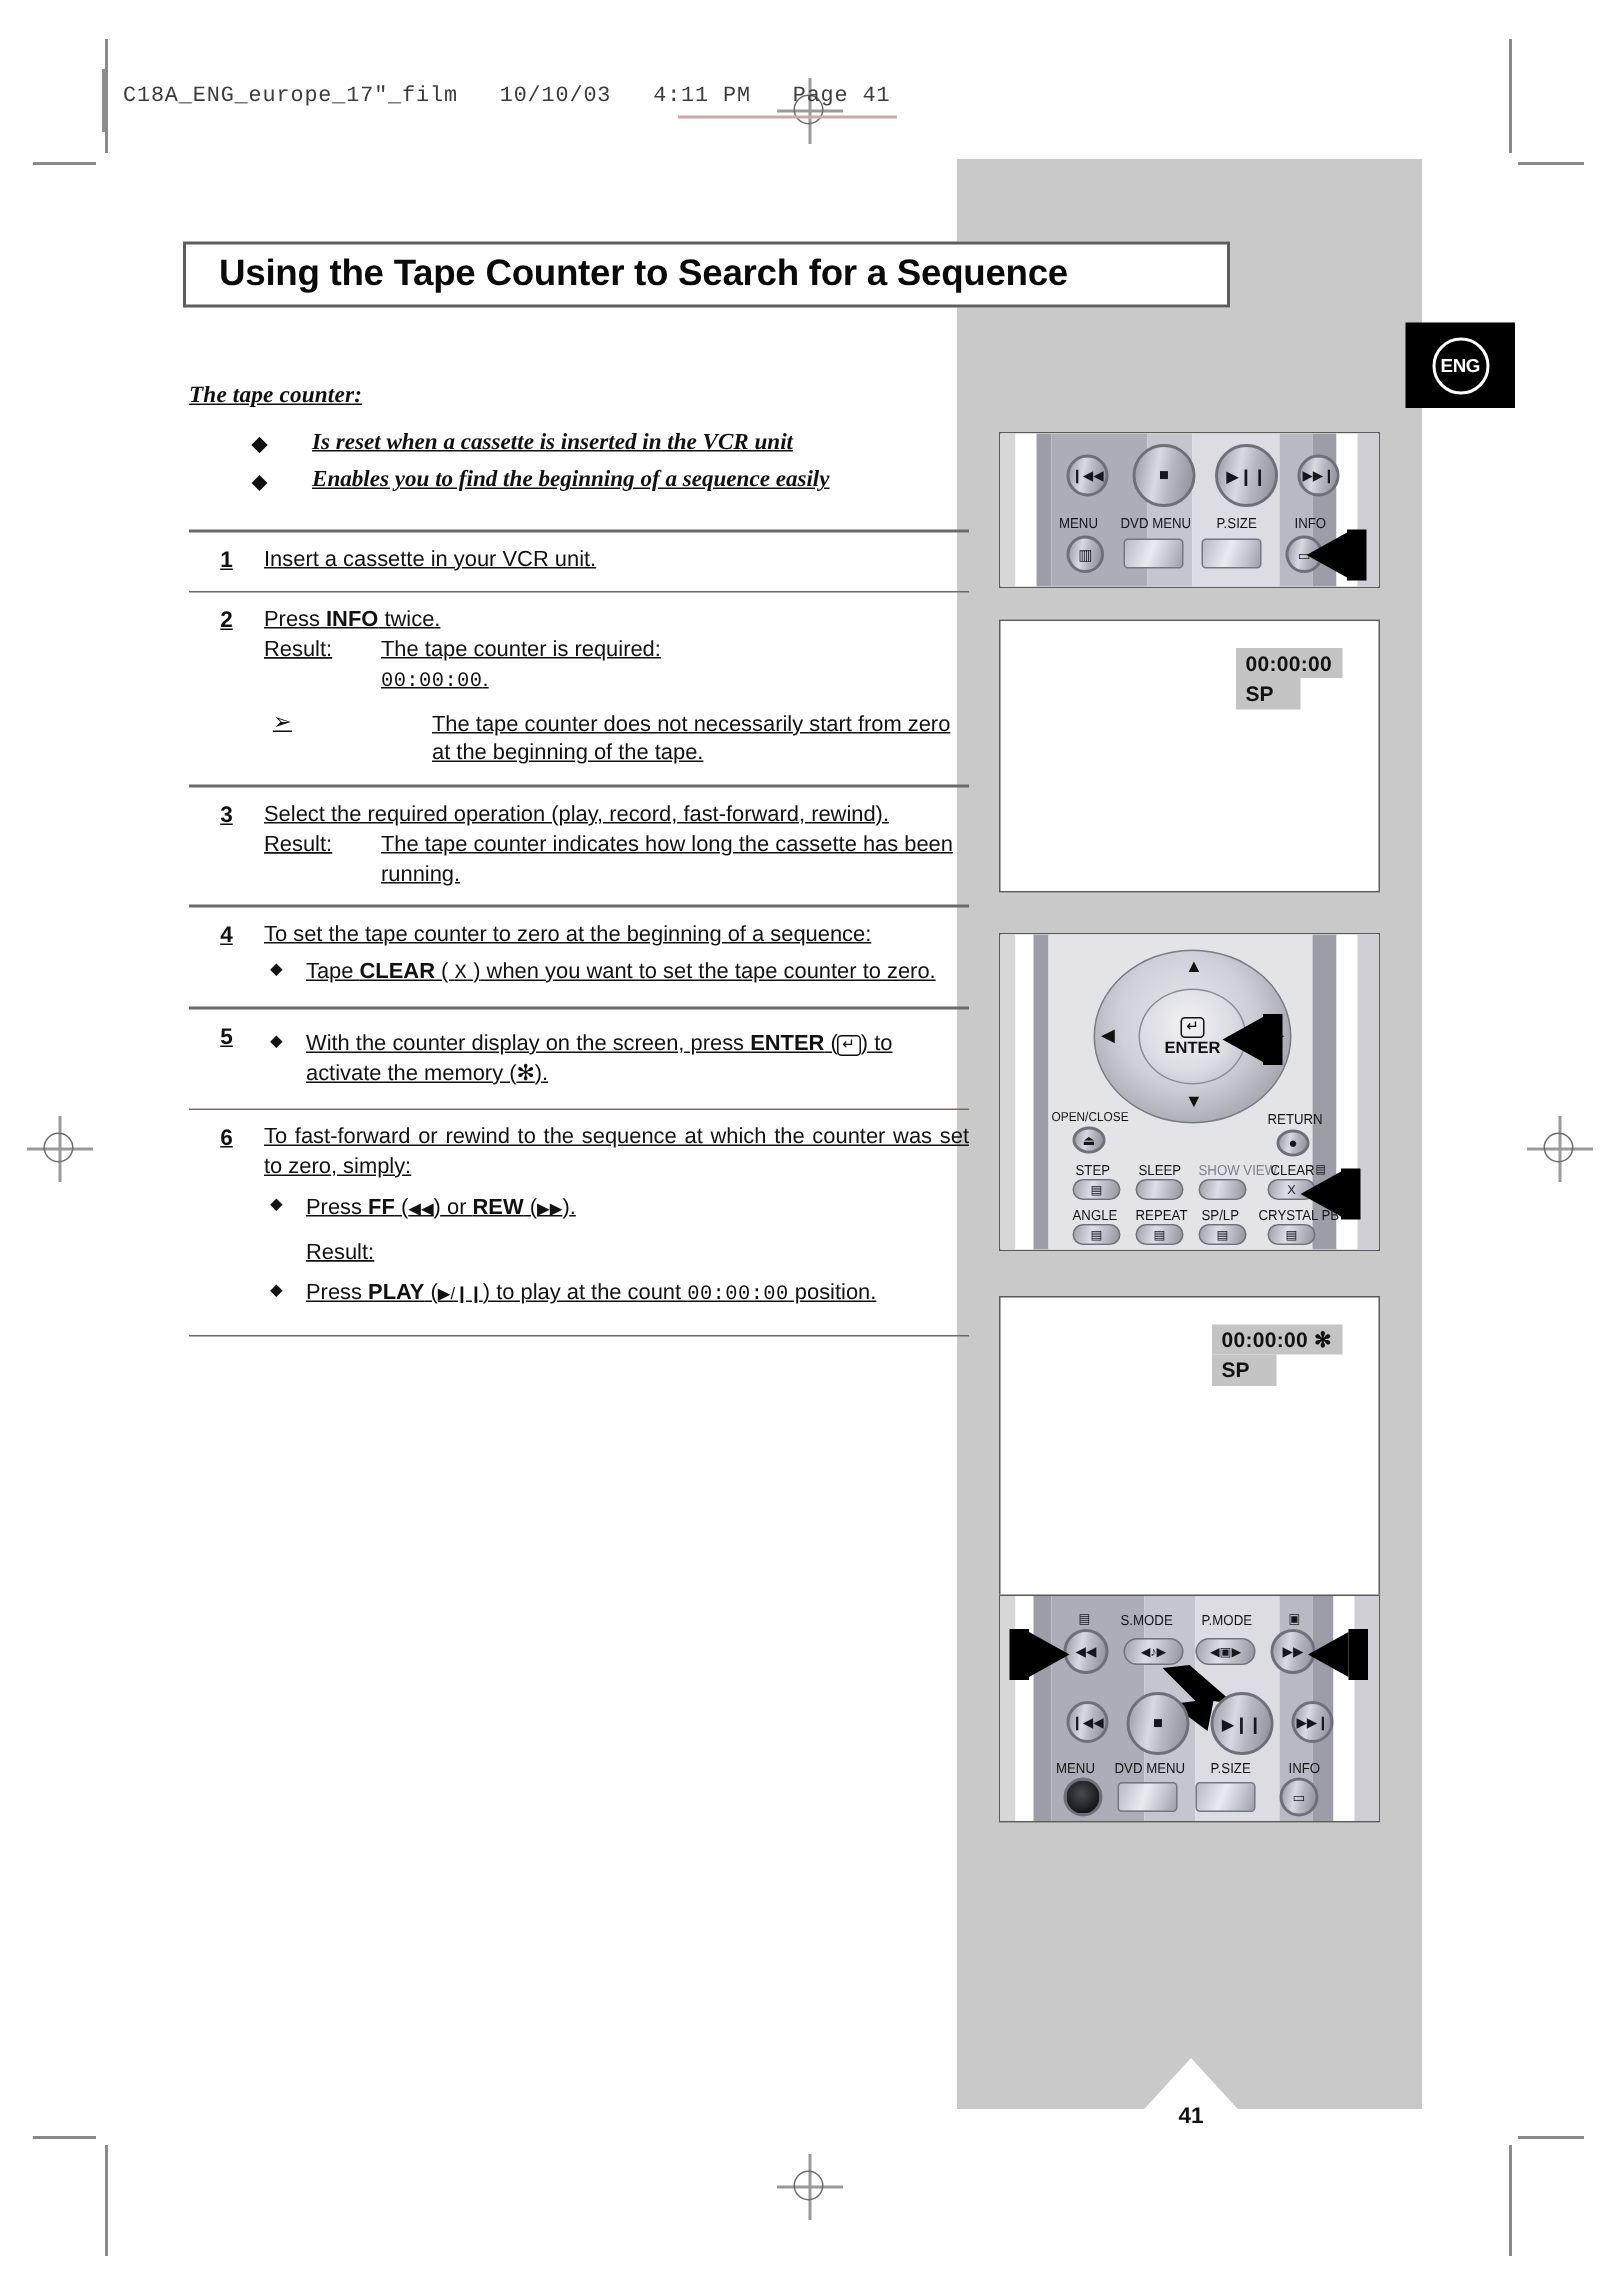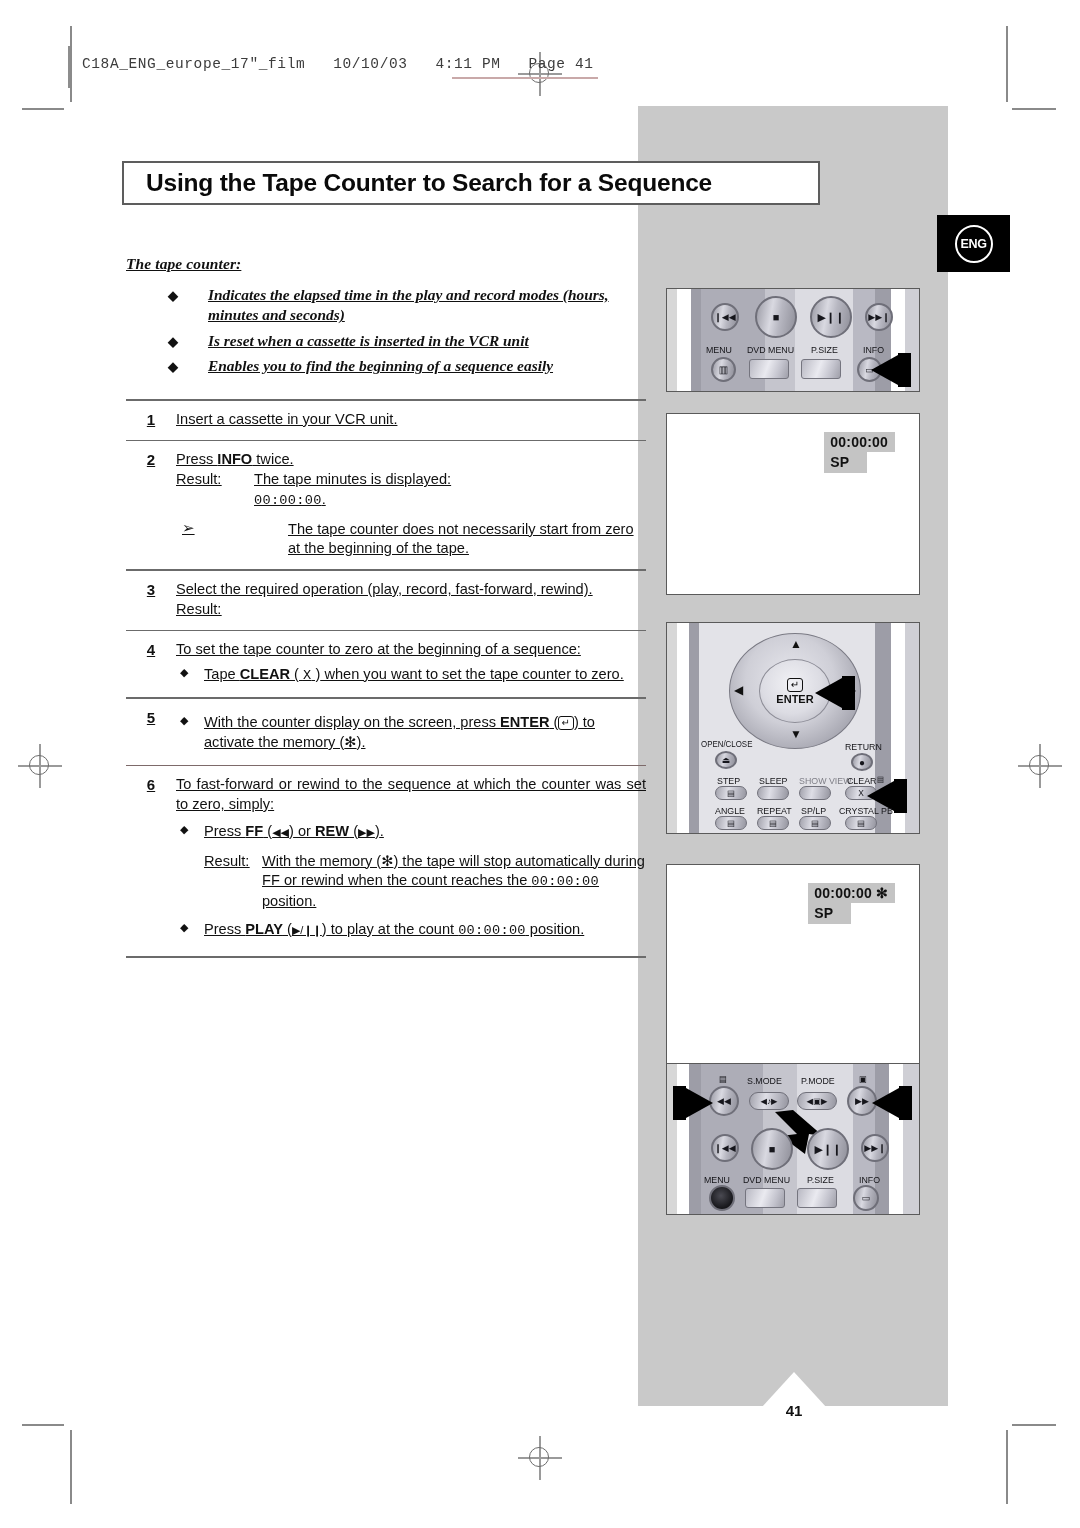--- a/index.html
+++ b/index.html
@@ -190,21 +190,21 @@
 
   <div class="titlebox">
     <h1>Using the Tape Counter to Search for a Sequence</h1>
   </div>
 
   <div class="col">
 
     <p class="lead">The tape counter:</p>
 
     <ul class="dia">
-      <li><span class="dmk">◆</span><span>Indicates the elapsed time in the play and record modes (hours, minutes and seconds)</span></li>
+      <li><span class="dmk">◆</span></li>
       <li><span class="dmk">◆</span><span>Is reset when a cassette is inserted in the VCR unit</span></li>
       <li><span class="dmk">◆</span><span>Enables you to find the beginning of a sequence easily</span></li>
     </ul>
 
     <div class="steps">
 
       <div class="hr"></div>
 
       <div class="step">
         <div class="num">1</div>
@@ -215,39 +215,40 @@
 
       <div class="hr"></div>
 
       <div class="step">
         <div class="num">2</div>
         <div class="body">
           <p><span>Press </span><b class="k">INFO</b><span> twice.</span></p>
           <div class="res">
             <div class="rl"><u>Result:</u></div>
             <div class="rt">
-              <span>The tape minutes is displayed:</span><br>
+              <span>The tape counter is required:</span><br>
               <span class="mono">00:00:00</span><span>.</span>
             </div>
           </div>
           <div class="note">
             <div class="ar">➢</div>
             <div class="nt">The tape counter does not necessarily start from zero at the beginning of the tape.</div>
           </div>
         </div>
       </div>
 
       <div class="hr"></div>
 
       <div class="step">
         <div class="num">3</div>
         <div class="body">
           <p>Select the required operation (play, record, fast-forward, rewind).</p>
           <div class="res">
             <div class="rl"><u>Result:</u></div>
+            <div class="rt">The tape counter indicates how long the cassette has been running.</div>
           </div>
         </div>
       </div>
 
       <div class="hr"></div>
 
       <div class="step">
         <div class="num">4</div>
         <div class="body">
           <p>To set the tape counter to zero at the beginning of a sequence:</p>
@@ -273,21 +274,20 @@
       <div class="step">
         <div class="num">6</div>
         <div class="body">
           <p class="justify">To fast-forward or rewind to the sequence at which the counter was set to zero, simply:</p>
           <ul class="sq" style="margin-top:7px;">
             <li><span class="smk">◆</span><span>Press </span><b class="k">FF</b> (<span style="font-size:11px;">◀◀</span>)<span> or </span><b class="k">REW</b> (<span style="font-size:11px;">▶▶</span>)<span>.</span></li>
           </ul>
 
           <div class="res tight indent" style="margin-top:10px;">
             <div class="rl"><u>Result:</u></div>
-            <div class="rt"><span>With the memory (</span><span>✻</span><span>) the tape will stop automatically during FF or rewind when the count reaches the </span><span class="mono">00:00:00</span><span> position.</span></div>
           </div>
 
           <ul class="sq" style="margin-top:8px;">
             <li><span class="smk">◆</span><span>Press </span><b class="k">PLAY</b> (<span style="font-size:11px;">▶/❙❙</span>)<span> to play at the count </span><span class="mono">00:00:00</span><span> position.</span></li>
           </ul>
         </div>
       </div>
 
       <div class="hr" style="margin-top:4px;"></div>
     </div>

